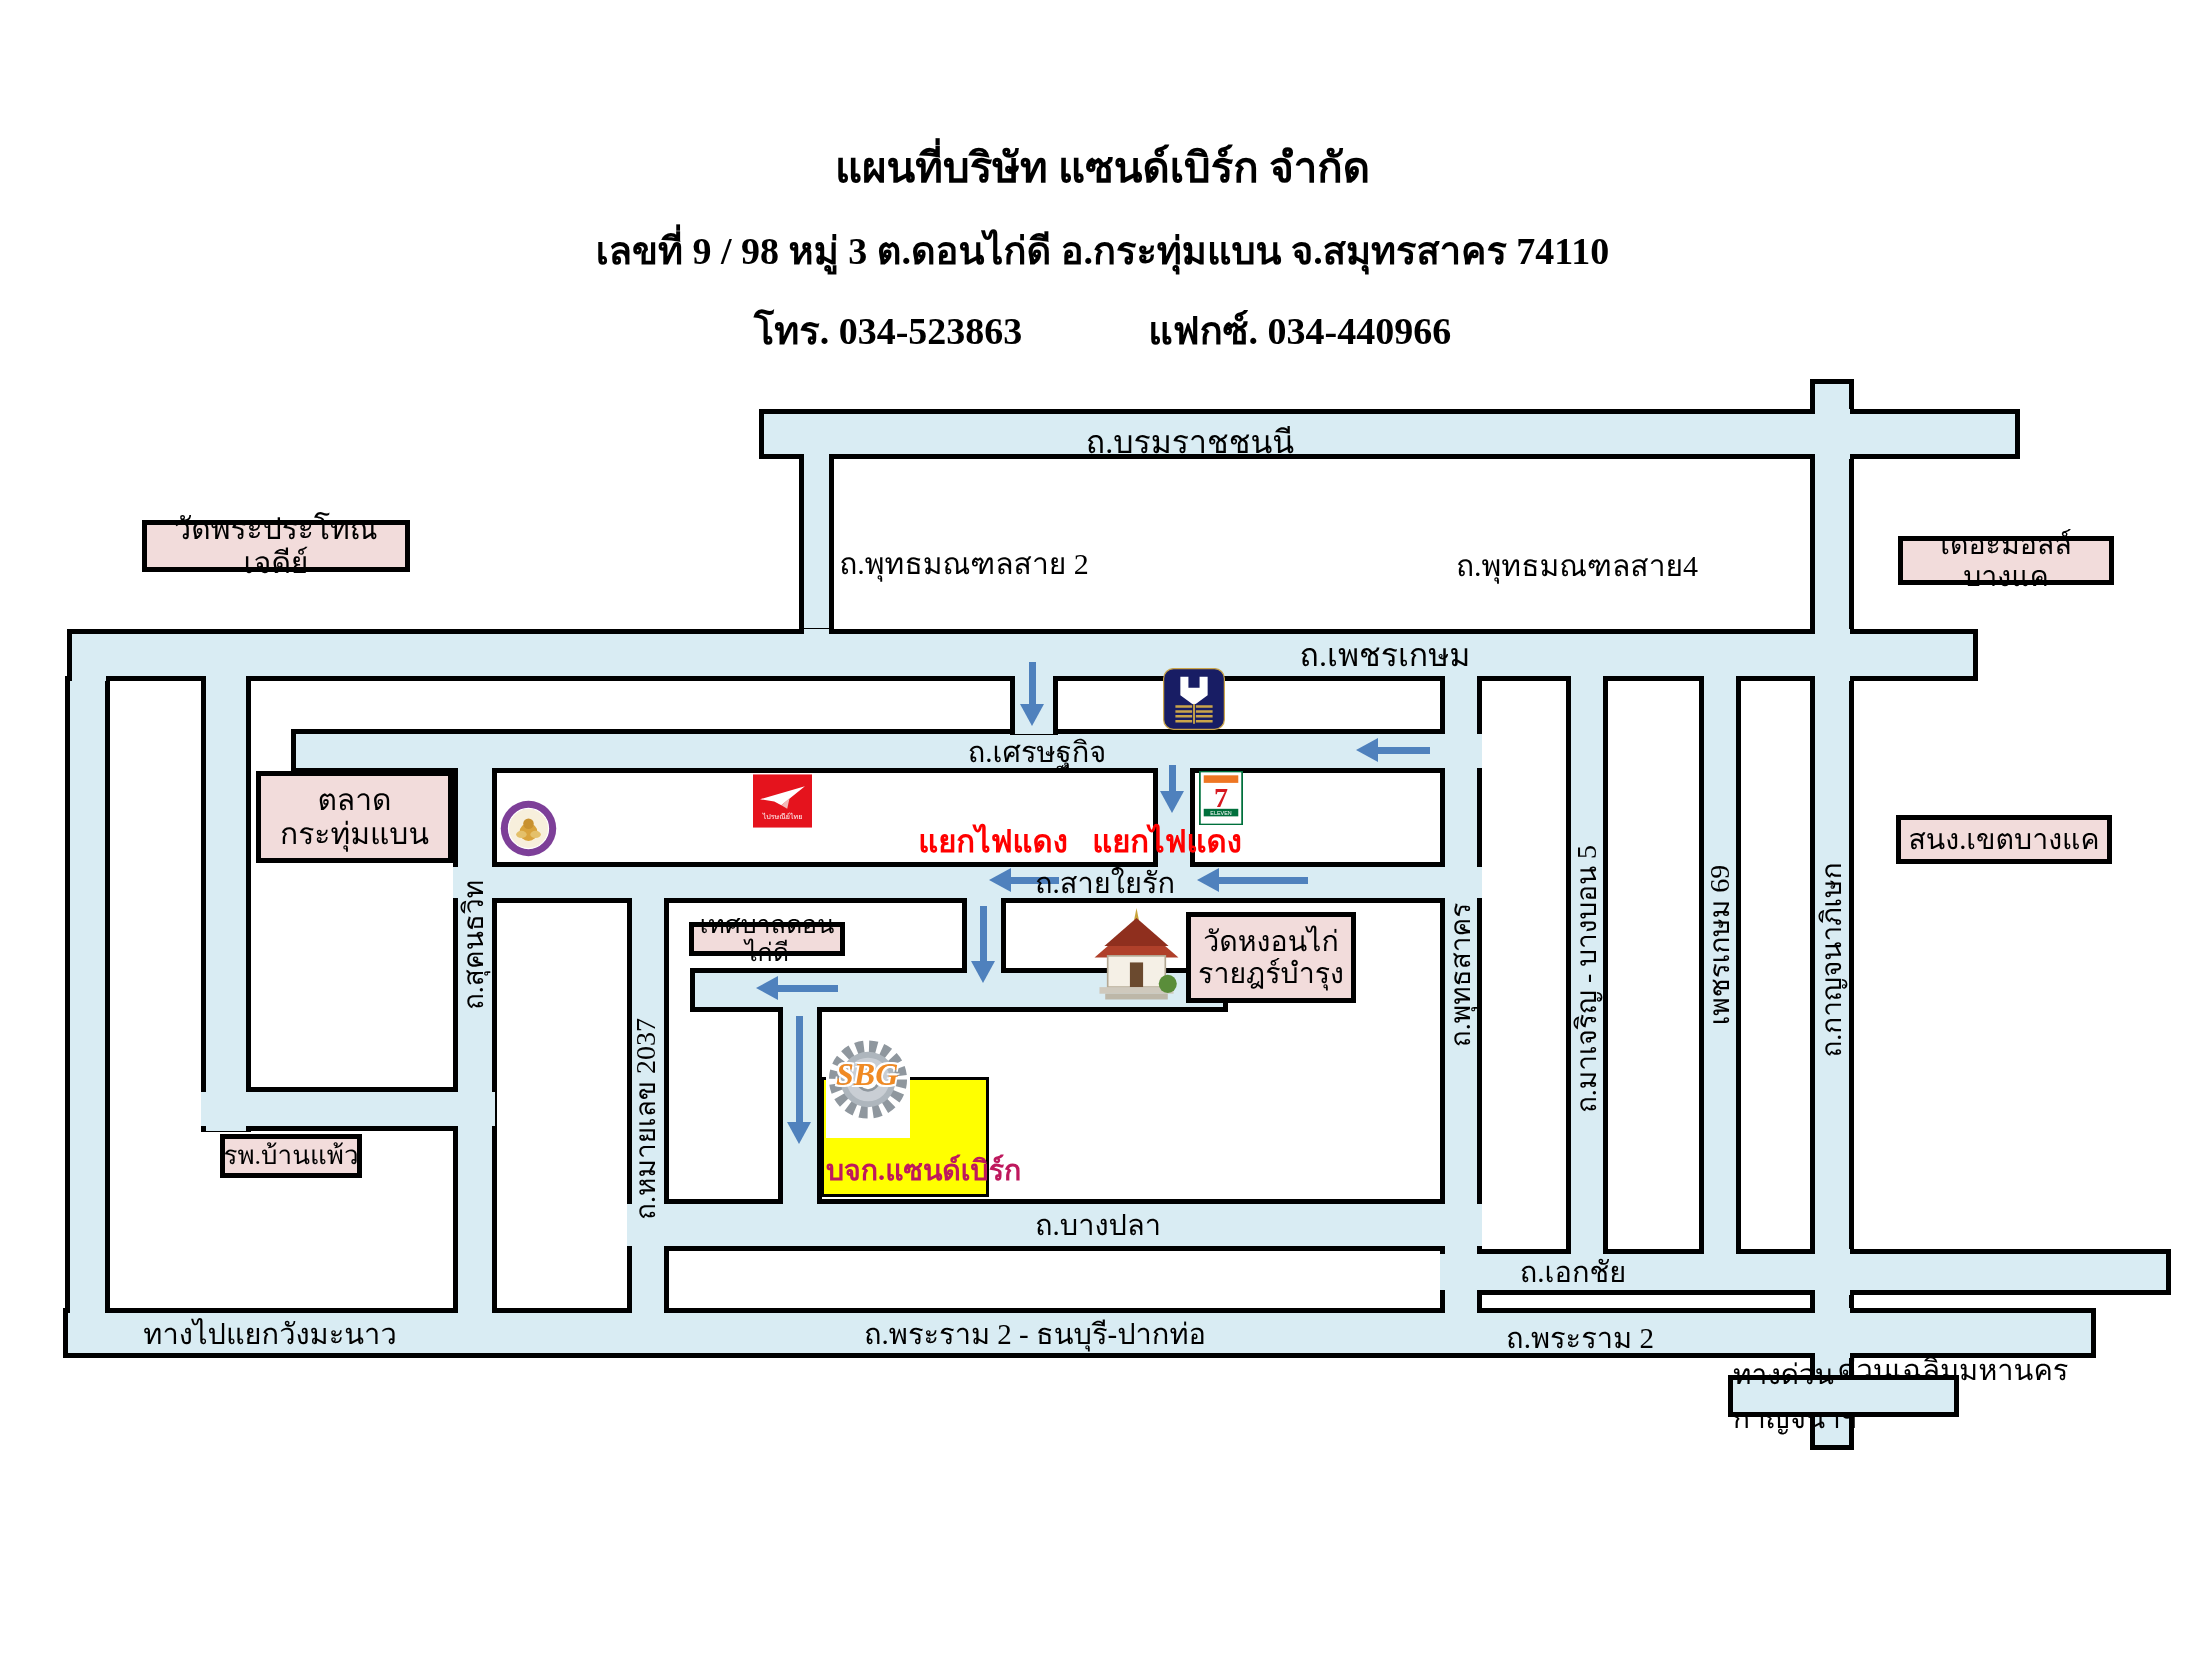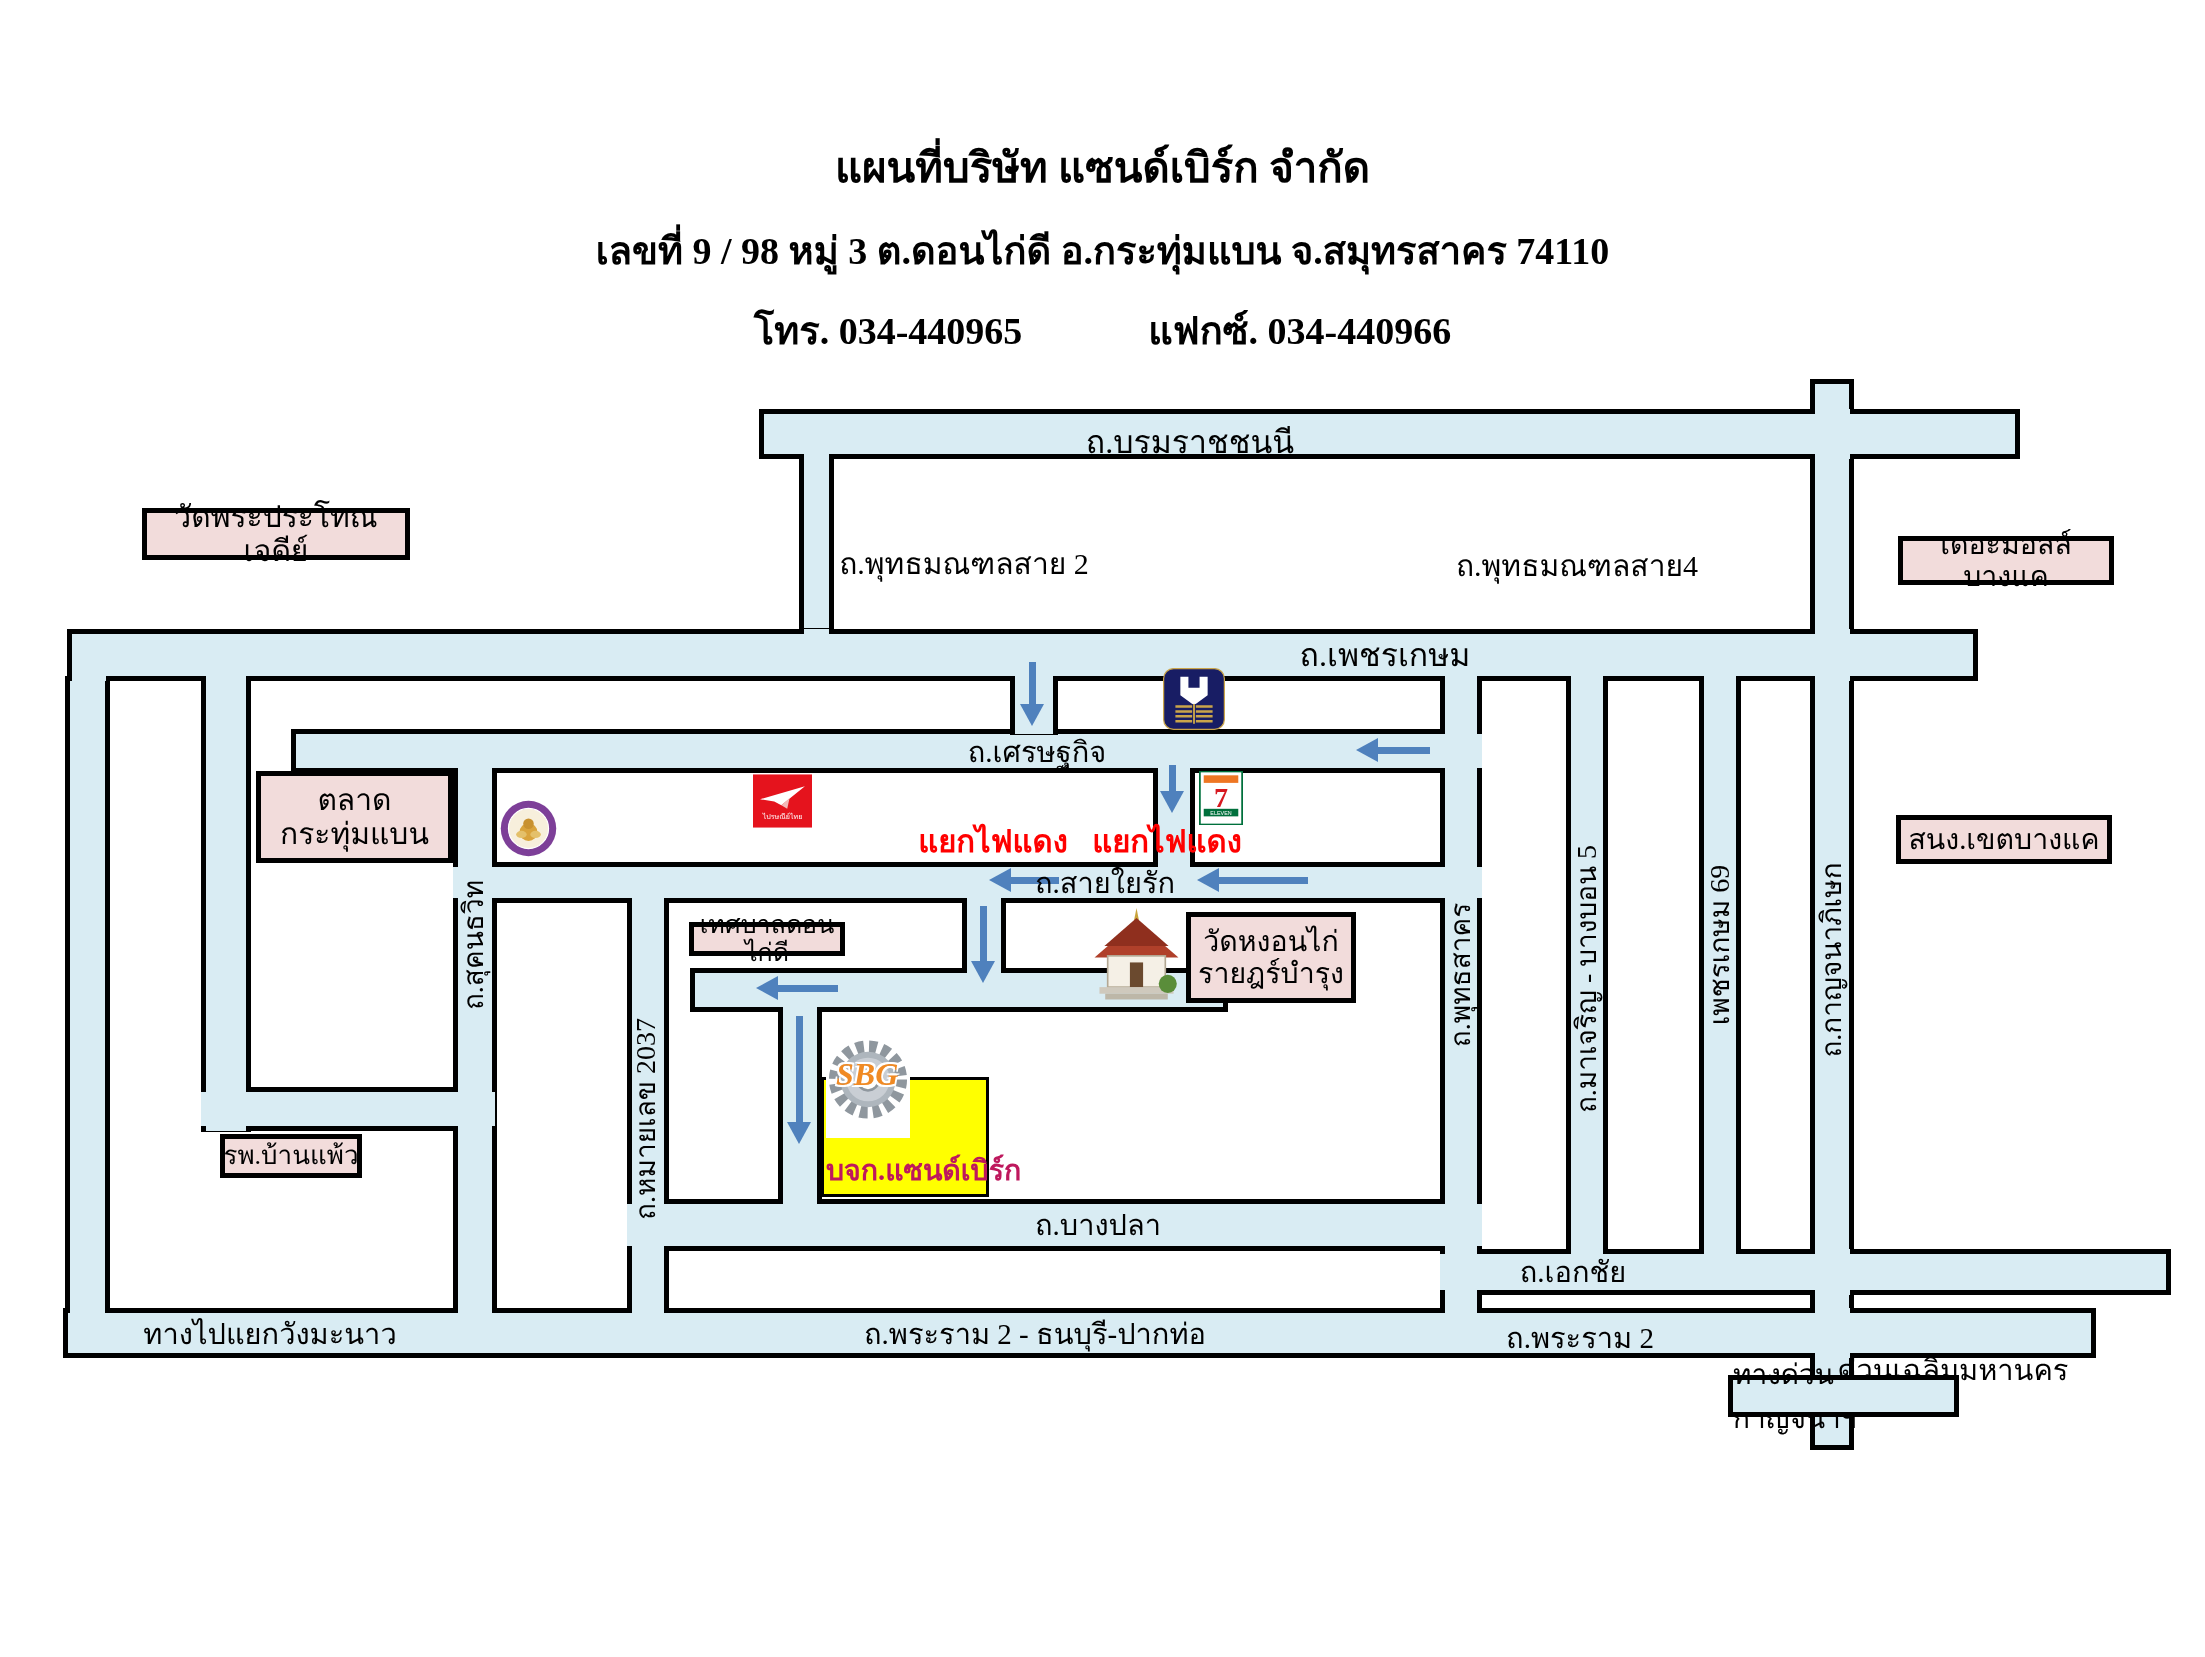--- a/index.html
+++ b/index.html
@@ -31,21 +31,21 @@
   #xway-sign{position:absolute;background:#d9ecf3;border:5px solid #000;z-index:6;
              display:flex;align-items:center;justify-content:center;color:#000;}
 </style>
 </head>
 <body>
 
 <div id="page">
   <div id="title" class="hdr">แผนที่บริษัท แซนด์เบิร์ก จำกัด</div>
   <div id="addr" class="hdr">เลขที่ 9 / 98   หมู่ 3   ต.ดอนไก่ดี  อ.กระทุ่มแบน  จ.สมุทรสาคร   74110</div>
   <div id="telfax" class="hdr">
-    <span>โทร. 034-440965</span>
+    <span>โทร. 034-523863</span>
     <span>แฟกซ์. 034-440966</span>
   </div>
   <div id="map">
       <div class="road" style="left: 759px; top: 409px; width: 1261px; height: 50px;"></div>
       <div class="road" style="left: 67px; top: 629px; width: 1911px; height: 52px;"></div>
       <div class="road" style="left: 291px; top: 729px; width: 1191px; height: 44px;"></div>
       <div class="road" style="left: 453px; top: 862px; width: 1029px; height: 41px;"></div>
       <div class="road" style="left: 690px; top: 968px; width: 538px; height: 44px;"></div>
       <div class="road" style="left: 627px; top: 1199px; width: 855px; height: 52px;"></div>
       <div class="road" style="left: 1440px; top: 1249px; width: 731px; height: 46px;"></div>
@@ -157,21 +157,21 @@
       <div class="rlabel" style="left: 1580px; top: 1338px; font-size: 29px;">ถ.พระราม 2</div>
       <div class="rlabel" style="left: 1953px; top: 1338px; font-size: 29px; margin-top: 32px;">ด่วนเฉลิมมหานคร</div>
       <div class="rlabel" style="left: 993px; top: 841px; font-size: 31px; color: rgb(255, 0, 0); font-weight: bold;">แยกไฟแดง</div>
       <div class="rlabel" style="left: 1167px; top: 841px; font-size: 31px; color: rgb(255, 0, 0); font-weight: bold;">แยกไฟแดง</div>
       <div class="rlabel rot" style="left: 474px; top: 945px; font-size: 28px;">ถ.สุคนธวิท</div>
       <div class="rlabel rot" style="left: 646px; top: 1119px; font-size: 28px;">ถ.หมายเลข 2037</div>
       <div class="rlabel rot" style="left: 1461px; top: 975px; font-size: 28px;">ถ.พุทธสาคร</div>
       <div class="rlabel rot" style="left: 1587px; top: 979px; font-size: 28px;">ถ.มาเจริญ  -  บางบอน 5</div>
       <div class="rlabel rot" style="left: 1720px; top: 945px; font-size: 28px;">เพชรเกษม 69</div>
       <div class="rlabel rot" style="left: 1832px; top: 960px; font-size: 28px;">ถ.กาญจนาภิเษก</div>
-      <div class="box" style="left: 142px; top: 508px; width: 268px; height: 52px; font-size: 30px;">
+      <div class="box" style="left: 142px; top: 520px; width: 268px; height: 52px; font-size: 30px;">
         <div>วัดพระประโทณเจดีย์</div>
       </div>
       <div class="box" style="left: 256px; top: 771px; width: 197px; height: 92px; font-size: 30px;">
         <div>ตลาด</div>
         <div>กระทุ่มแบน</div>
       </div>
       <div class="box" style="left: 1898px; top: 536px; width: 216px; height: 49px; font-size: 28.5px;">
         <div>เดอะมอลล์บางแค</div>
       </div>
       <div class="box" style="left: 1896px; top: 815px; width: 216px; height: 49px; font-size: 28.5px;">

